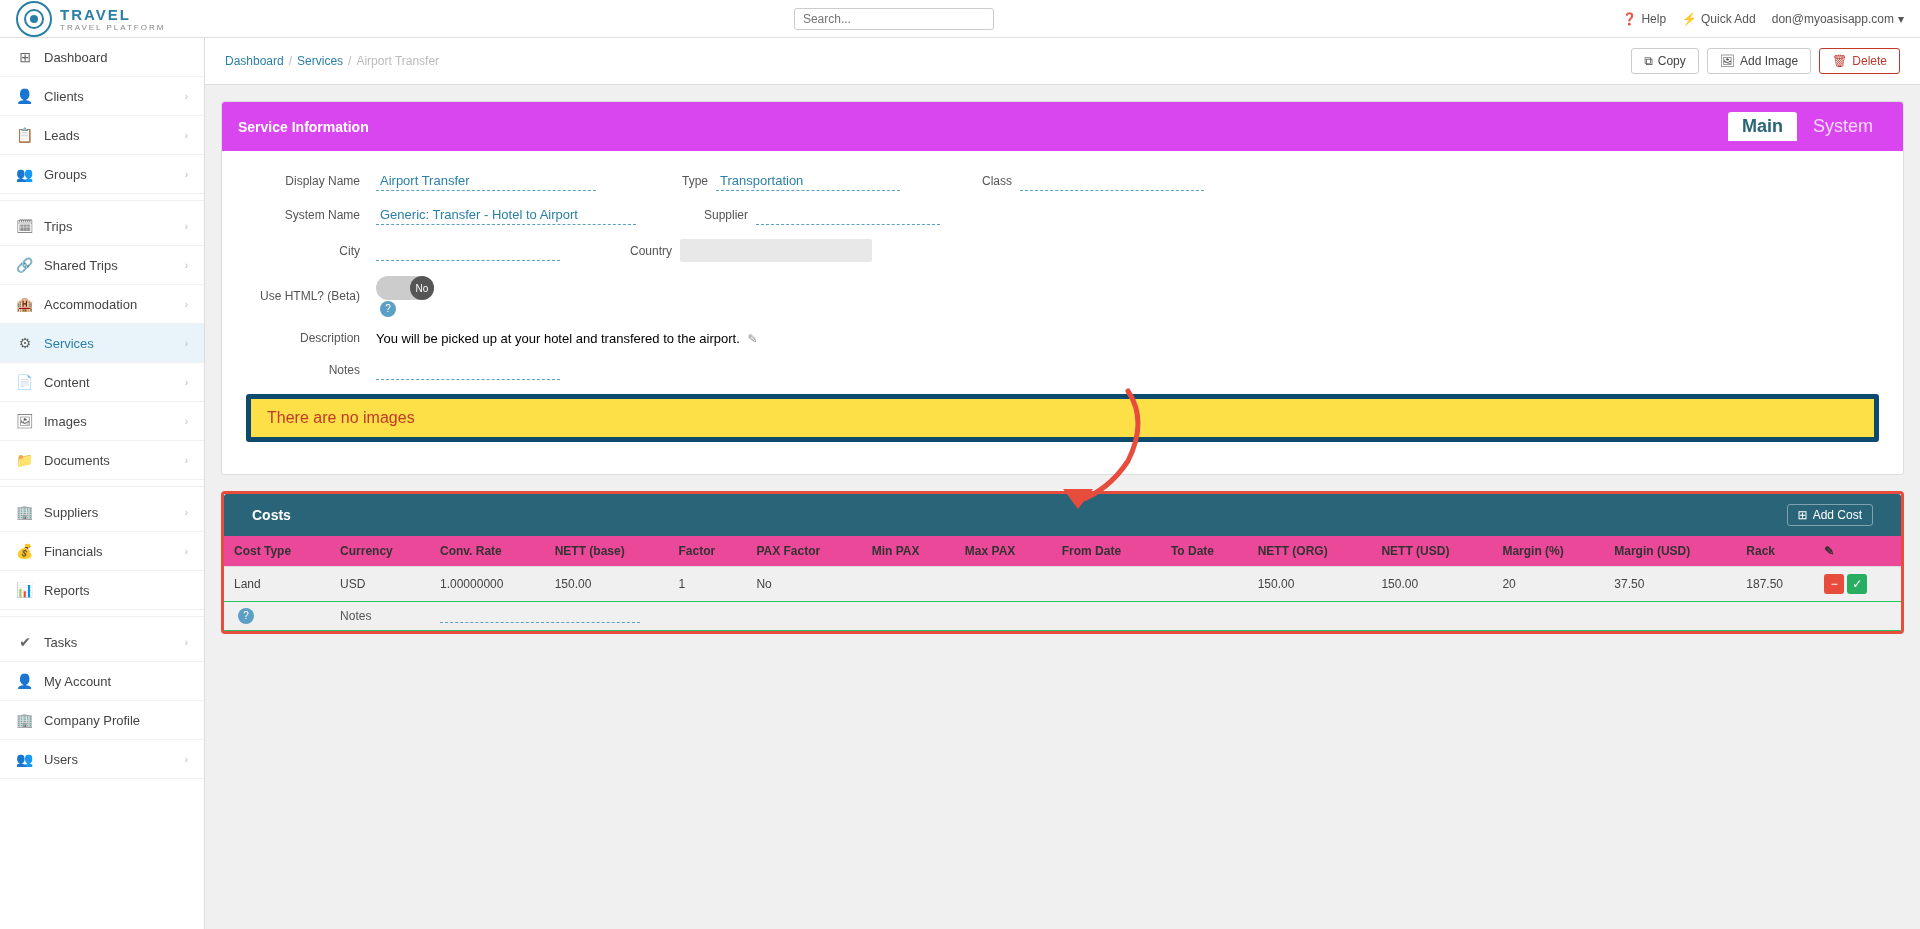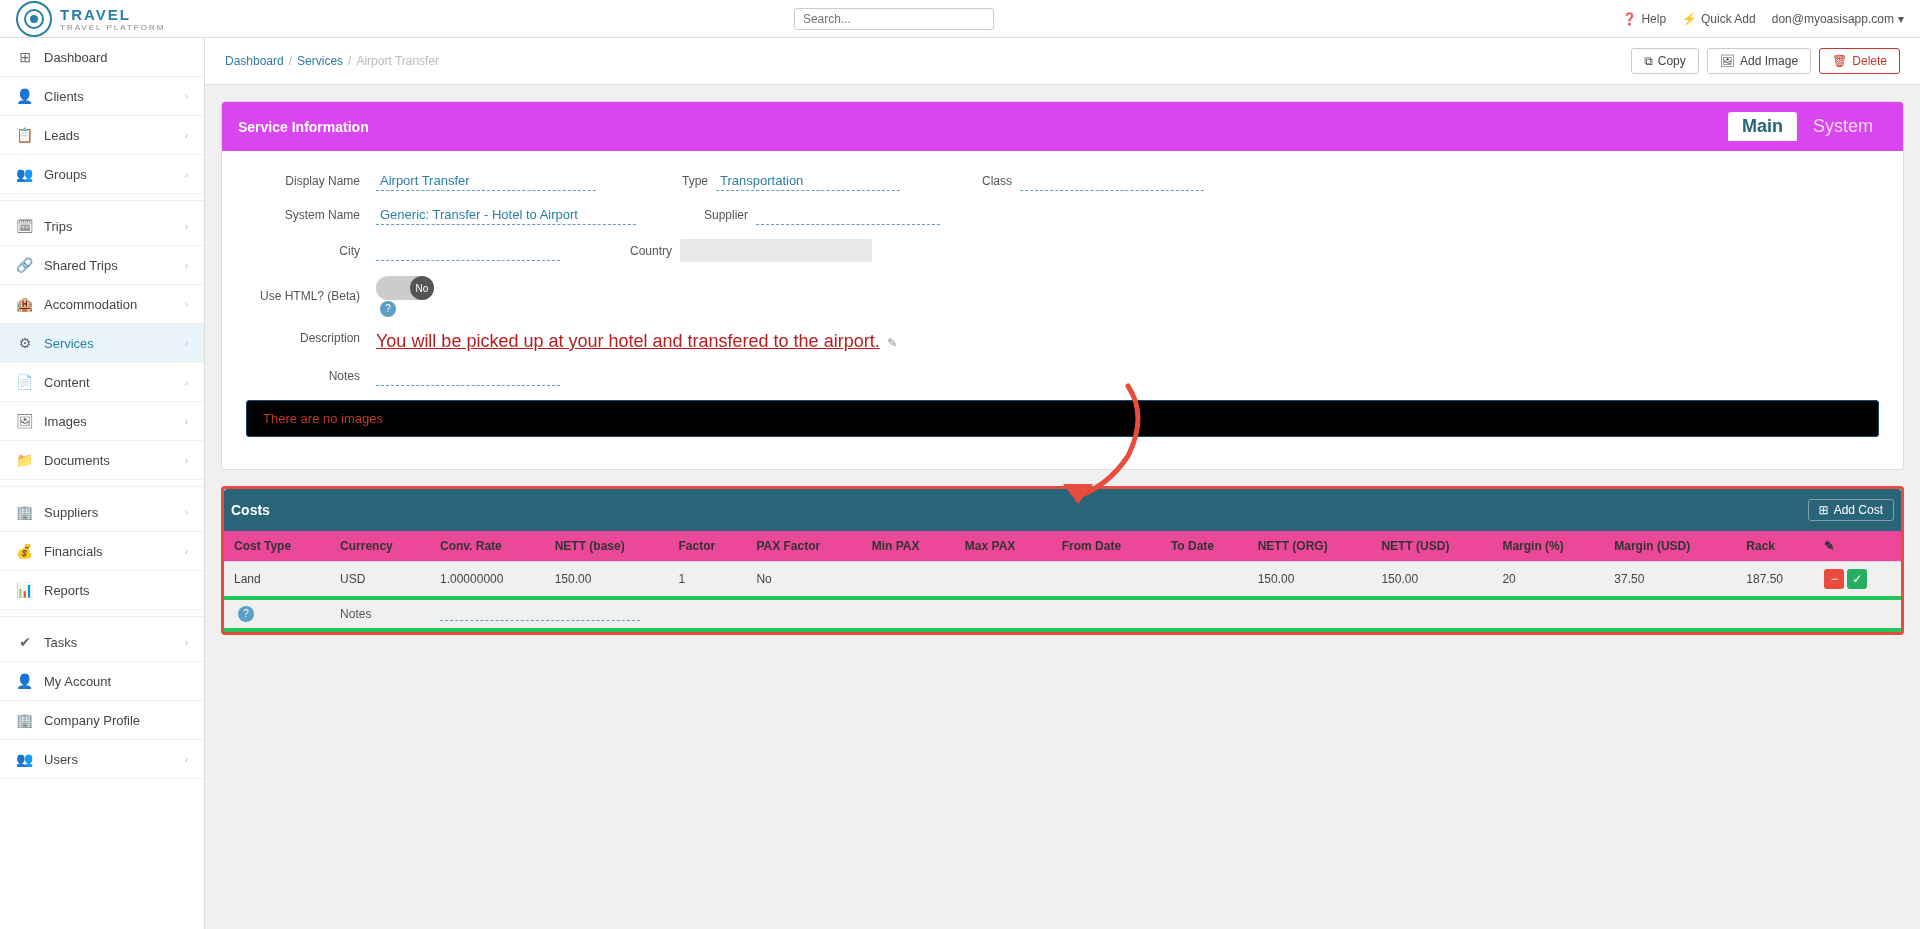--- a/index.html
+++ b/index.html
@@ -60,37 +60,37 @@
     .form-group { display: flex; align-items: baseline; gap: 8px; }
     .form-group-label { color: #555; font-size: 12px; width: 80px; text-align: right; flex-shrink: 0; }
 
     .toggle-wrap { display: flex; align-items: center; gap: 8px; }
     .toggle-bg { width: 58px; height: 24px; background: #ccc; border-radius: 12px; position: relative; cursor: pointer; }
     .toggle-knob { width: 24px; height: 24px; background: #555; border-radius: 50%; position: absolute; right: 0; top: 0; display: flex; align-items: center; justify-content: center; color: #fff; font-size: 10px; }
     .toggle-label-left { position: absolute; left: 6px; top: 4px; font-size: 10px; color: #fff; }
     .help-icon { width: 16px; height: 16px; border-radius: 50%; background: #5b9fc5; color: #fff; font-size: 10px; display: inline-flex; align-items: center; justify-content: center; cursor: pointer; margin-left: 4px; }
 
     .description-row { display: flex; align-items: flex-start; margin-bottom: 14px; }
-    .desc-text { color: #b91c1c; text-decoration: underline; font-size: 18px; max-width: 600px; }
+    .desc-text { color: #000000; font-size: 13px; max-width: 600px; }
     .edit-icon { color: #888; font-size: 12px; margin-left: 4px; cursor: pointer; }
 
     
-    .alert-info { background: #000000; border: 1px solid #0c4a6e; border-radius: 3px; padding: 10px 16px; margin: 12px 0; color: #c0392b; font-size: 13px; }
-
-    
-    .costs-header { background: #2a6478; color: #fff; padding: 10px 7px; display: flex; align-items: center; justify-content: space-between; border-radius: 3px 3px 0 0; }
+    .alert-info { background: #fde047; border: 5px solid #0c4a6e; border-radius: 3px; padding: 10px 16px; margin: 12px 0; color: #c0392b; font-size: 16px; }
+
+    
+    .costs-header { background: #2a6478; color: #fff; padding: 10px 28px; display: flex; align-items: center; justify-content: space-between; border-radius: 3px 3px 0 0; }
     .costs-header h2 { font-size: 14px; font-weight: 600; }
     .add-cost-btn { display: flex; align-items: center; gap: 5px; font-size: 12px; color: #fff; cursor: pointer; border: 1px solid rgba(255,255,255,0.4); padding: 3px 10px; border-radius: 3px; }
 
     
     .costs-table-wrap { padding: 0; }
     table { width: 100%; border-collapse: collapse; font-size: 12px; }
     thead tr { background: #ec4899; }
     th { padding: 8px 10px; text-align: left; color: #333; font-weight: 600; border-bottom: 1px solid #ddd; white-space: nowrap; }
-    td { padding: 7px 10px; border-bottom: 4px solid #22c55e; color: #444; white-space: nowrap; }
+    td { padding: 7px 10px; border-bottom: 1px solid #22c55e; color: #444; white-space: nowrap; }
     .action-minus { background: #e74c3c; color: #fff; border: none; border-radius: 3px; width: 20px; height: 20px; cursor: pointer; font-size: 12px; display: inline-flex; align-items: center; justify-content: center; }
     .action-check { background: #27ae60; color: #fff; border: none; border-radius: 3px; width: 20px; height: 20px; cursor: pointer; font-size: 12px; display: inline-flex; align-items: center; justify-content: center; }
     .actions-cell { display: flex; gap: 3px; align-items: center; }
 
     .notes-row td { padding: 6px 10px; }
     .notes-label { color: #555; font-size: 12px; }
     .notes-input { border: none; border-bottom: 1.5px dashed #5b9fc5; min-width: 200px; font-size: 12px; outline: none; background: transparent; }
     .highlight-box { border: 3px solid #e74c3c; border-radius: 4px; overflow: hidden; }
 
     

